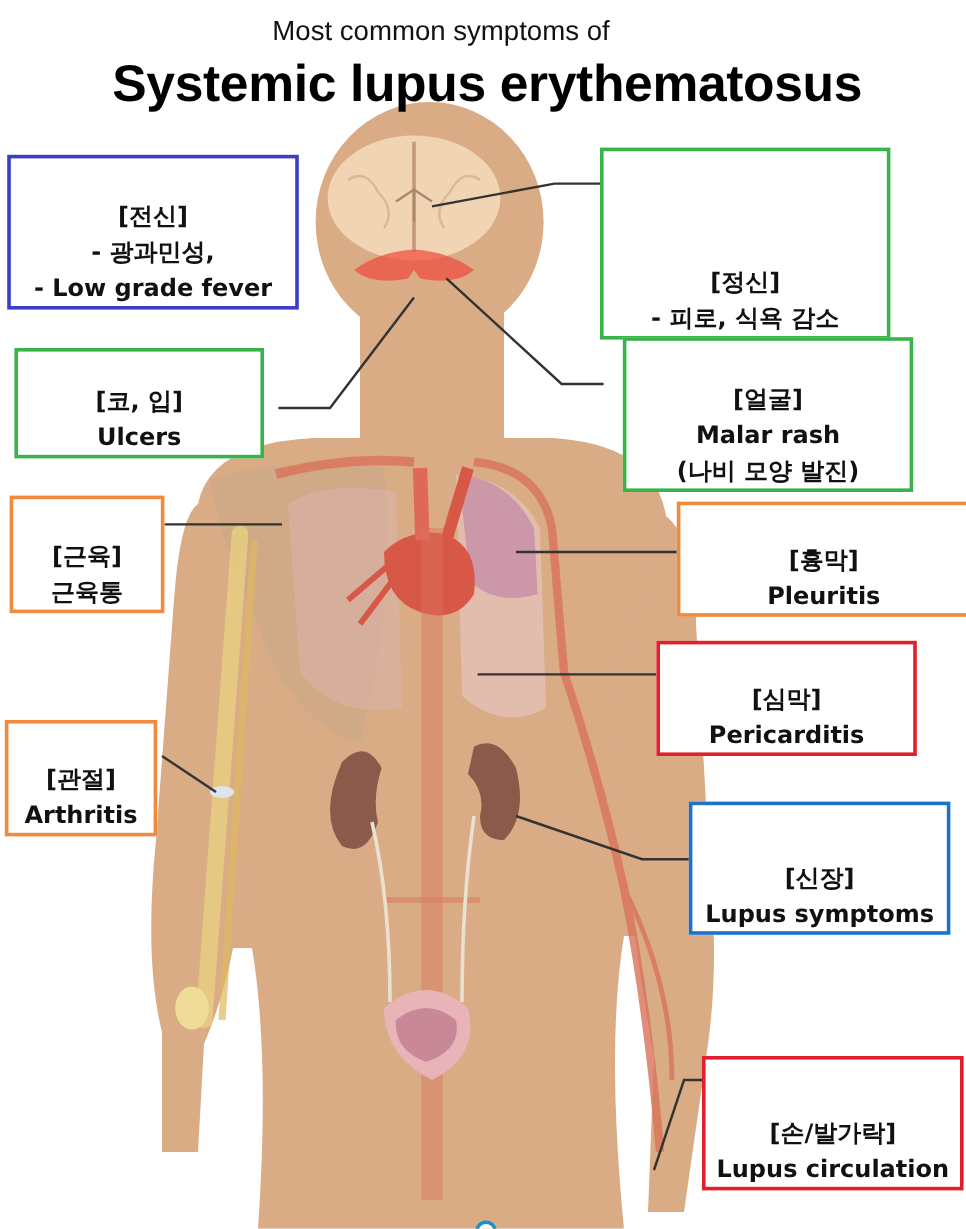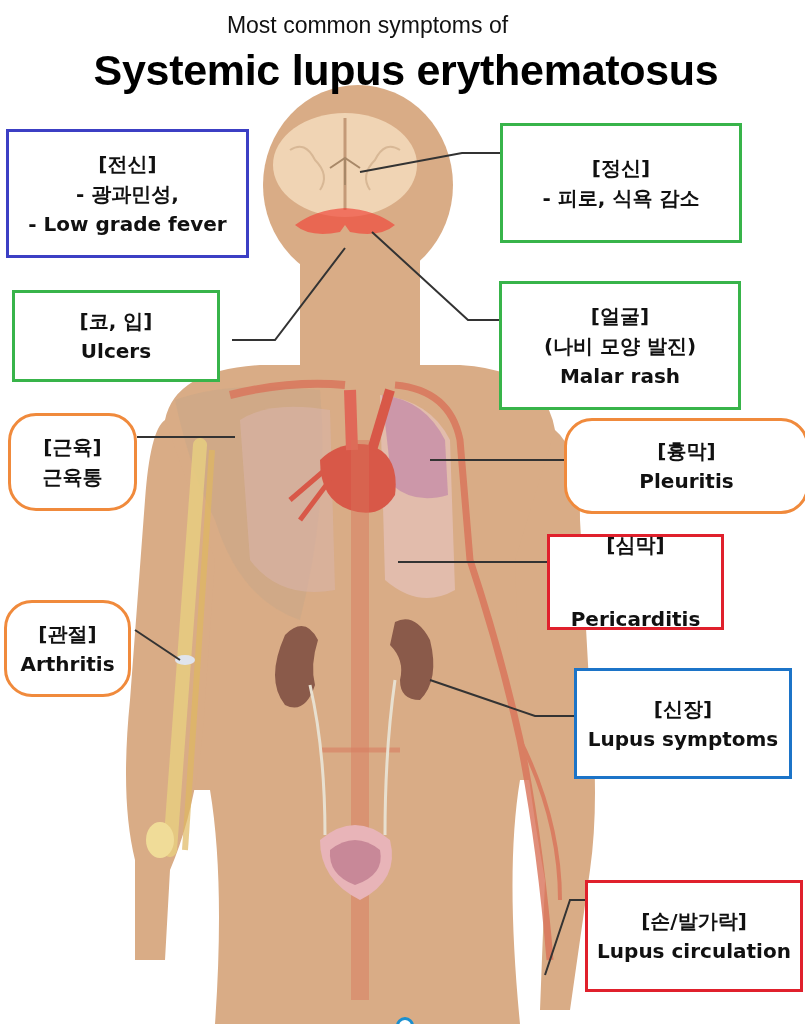--- a/index.html
+++ b/index.html
@@ -5,27 +5,27 @@
   html, body { margin: 0; padding: 0; background: #ffffff; }
   body { width: 805px; height: 1024px; position: relative; overflow: hidden;
          font-family: "Liberation Sans", "DejaVu Sans", sans-serif; }
   .title-sub { position: absolute; left: 0; top: 12px; width: 735px; text-align: center;
                font-size: 23px; color: #111; font-family: "Liberation Sans", sans-serif; }
   .title-main { position: absolute; left: 0; top: 46px; width: 812px; text-align: center;
                 font-size: 43px; font-weight: bold; color: #000; letter-spacing: -0.3px;
                 font-family: "Liberation Sans", sans-serif; }
   svg.figure { position: absolute; left: 0; top: 0; }
   .box { position: absolute; background: #fff; border: 3px solid #000; box-sizing: border-box;
-         display: flex; flex-direction: column; justify-content: center; align-items: center;
+         display: flex; flex-direction: column; justify-content: flex-end; align-items: center;
          text-align: center; font-weight: bold; color: #111; font-size: 20px; line-height: 30px;
          font-family: "DejaVu Sans", sans-serif; }
   .box .ln { display: block; white-space: nowrap; }
   .b-blue { border-color: #3c3fc4; }
   .b-green { border-color: #38b44a; }
-  .b-orange { border-color: #f08a3c; border-radius: 28px; }
+  .b-orange { border-color: #f08a3c; }
   .b-red { border-color: #e0202c; }
   .b-azure { border-color: #1c74c8; }
   .cursor { position: absolute; left: 396px; top: 1017px; width: 12px; height: 12px;
             border: 3px solid #1a90d0; border-radius: 50%; background: #fff; }
 </style>
 </head>
 <body>
 
 <svg class="figure" width="805" height="1024" viewBox="0 0 805 1024" xmlns="http://www.w3.org/2000/svg">
 
@@ -116,47 +116,47 @@
 
 <div class="title-sub">Most common symptoms of</div>
 <div class="title-main">Systemic lupus erythematosus</div>
 
 <div class="box b-blue" style="left:6px; top:129px; width:243px; height:129px;">
   <span class="ln">[전신]</span>
   <span class="ln">- 광과민성,</span>
   <span class="ln">- Low grade fever</span>
 </div>
 
-<div class="box b-green" style="left:500px; top:123px; width:242px; height:120px;">
+<div class="box b-green" style="left:500px; top:123px; width:242px; height:160px;">
   <span class="ln">[정신]</span>
   <span class="ln">- 피로, 식욕 감소</span>
 </div>
 
 <div class="box b-green" style="left:12px; top:290px; width:208px; height:92px;">
   <span class="ln">[코, 입]</span>
   <span class="ln">Ulcers</span>
 </div>
 
-<div class="box b-green" style="left:499px; top:281px; width:242px; height:129px;">
+<div class="box b-green" style="left:519px; top:281px; width:242px; height:129px;">
   <span class="ln">[얼굴]</span>
+  <span class="ln">Malar rash</span>
   <span class="ln">(나비 모양 발진)</span>
-  <span class="ln">Malar rash</span>
 </div>
 
 <div class="box b-orange" style="left:8px; top:413px; width:129px; height:98px;">
   <span class="ln">[근육]</span>
   <span class="ln">근육통</span>
 </div>
 
 <div class="box b-orange" style="left:564px; top:418px; width:245px; height:96px;">
   <span class="ln">[흉막]</span>
   <span class="ln">Pleuritis</span>
 </div>
 
-<div class="box b-red" style="left:547px; top:534px; width:177px; height:96px;gap:44px;">
+<div class="box b-red" style="left:547px; top:534px; width:217px; height:96px;">
   <span class="ln">[심막]</span>
   <span class="ln">Pericarditis</span>
 </div>
 
 <div class="box b-orange" style="left:4px; top:600px; width:127px; height:97px;">
   <span class="ln">[관절]</span>
   <span class="ln">Arthritis</span>
 </div>
 
 <div class="box b-azure" style="left:574px; top:668px; width:218px; height:111px;">

